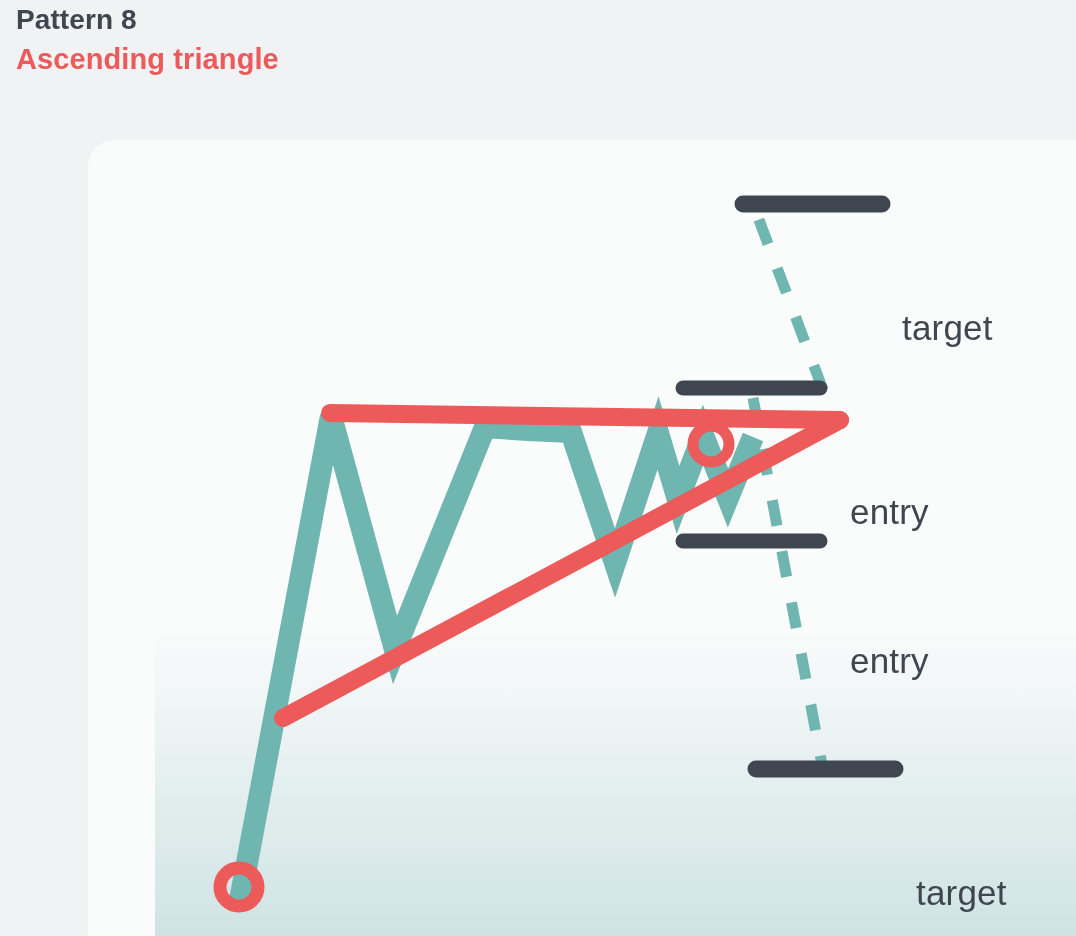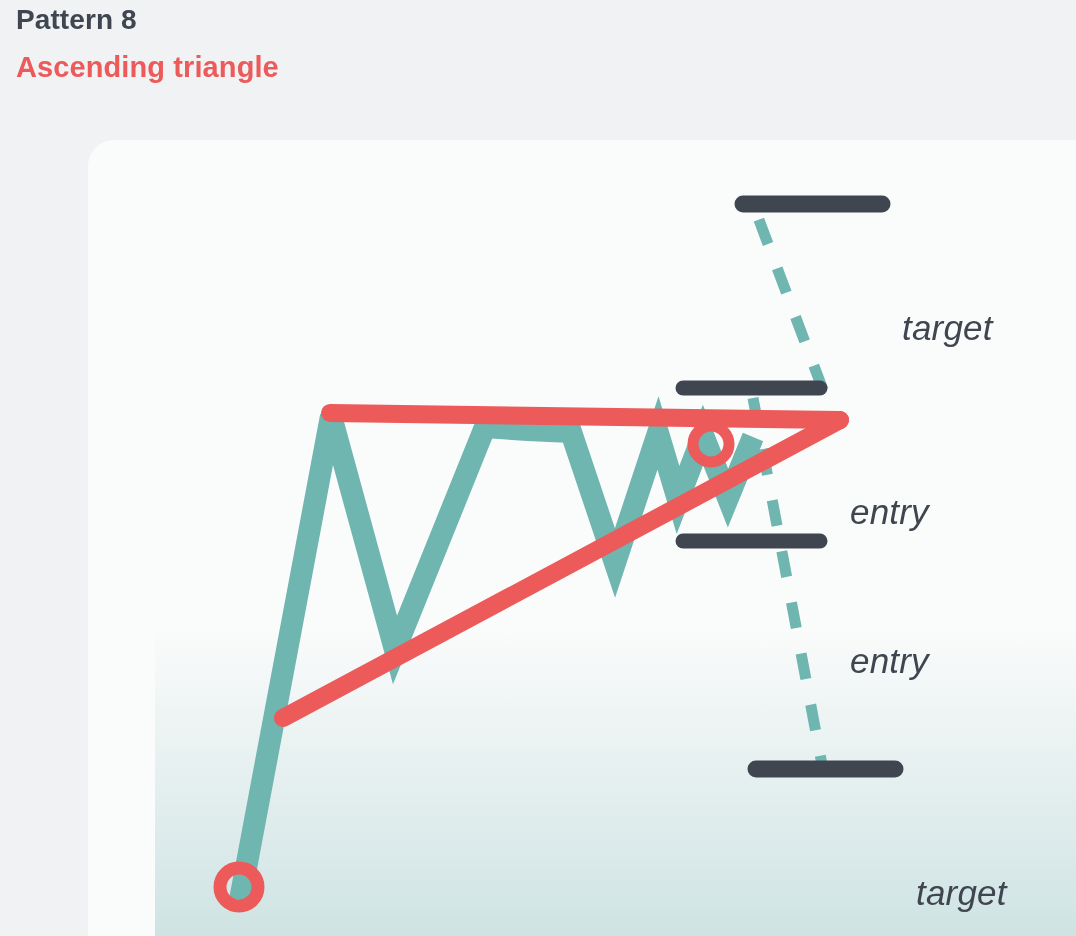--- a/index.html
+++ b/index.html
@@ -29,32 +29,31 @@
     letter-spacing: 0.1px;
     white-space: nowrap;
   }
   .pattern-title {
     font-size: 29px;
     line-height: 38px;
     color: #ec5a5a;
     font-weight: 700;
     letter-spacing: 0.1px;
     white-space: nowrap;
-    margin-top: 10px;
+    margin-top: 2px;
   }
   .card {
     position: absolute;
     left: 88px;
     top: 140px;
     width: 988px;
     height: 796px;
     background: #fafbfb;
     border-top-left-radius: 26px;
     overflow: hidden;
-    font-style: italic;
   }
   .chart-stage {
     position: absolute;
     inset: 0;
   }
   .chart-svg {
     position: absolute;
     left: 0;
     top: 0;
     display: block;

